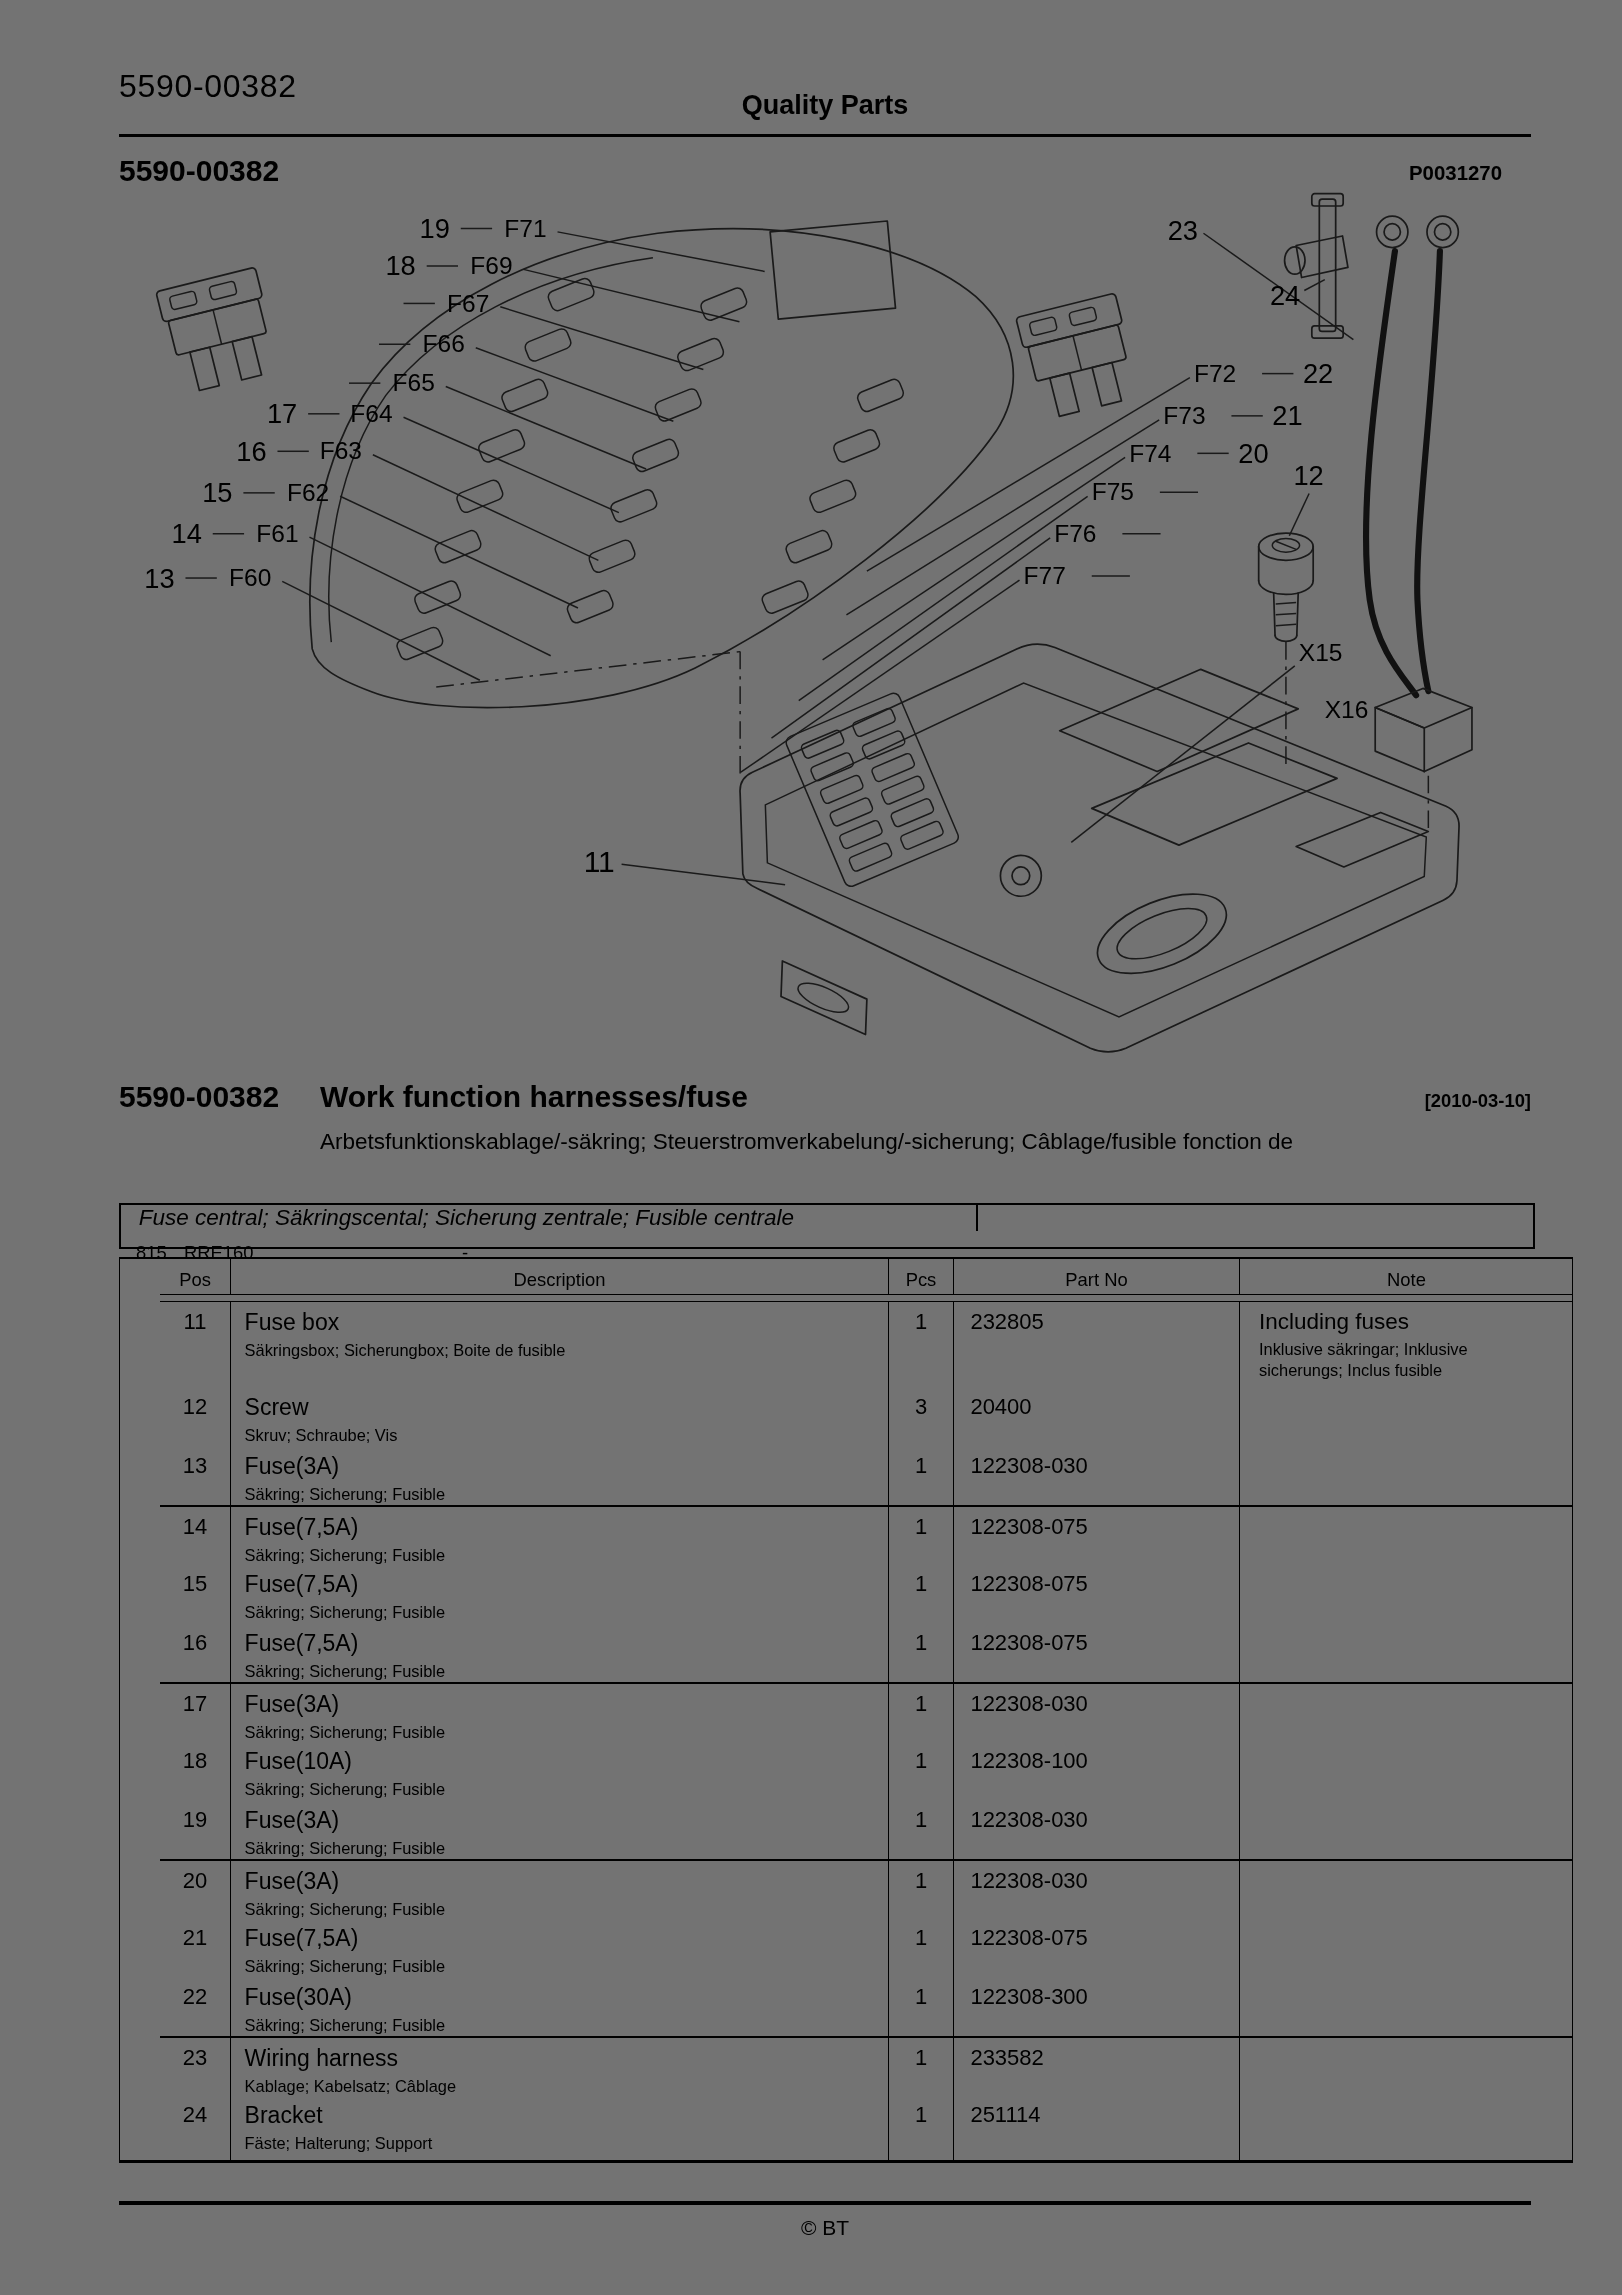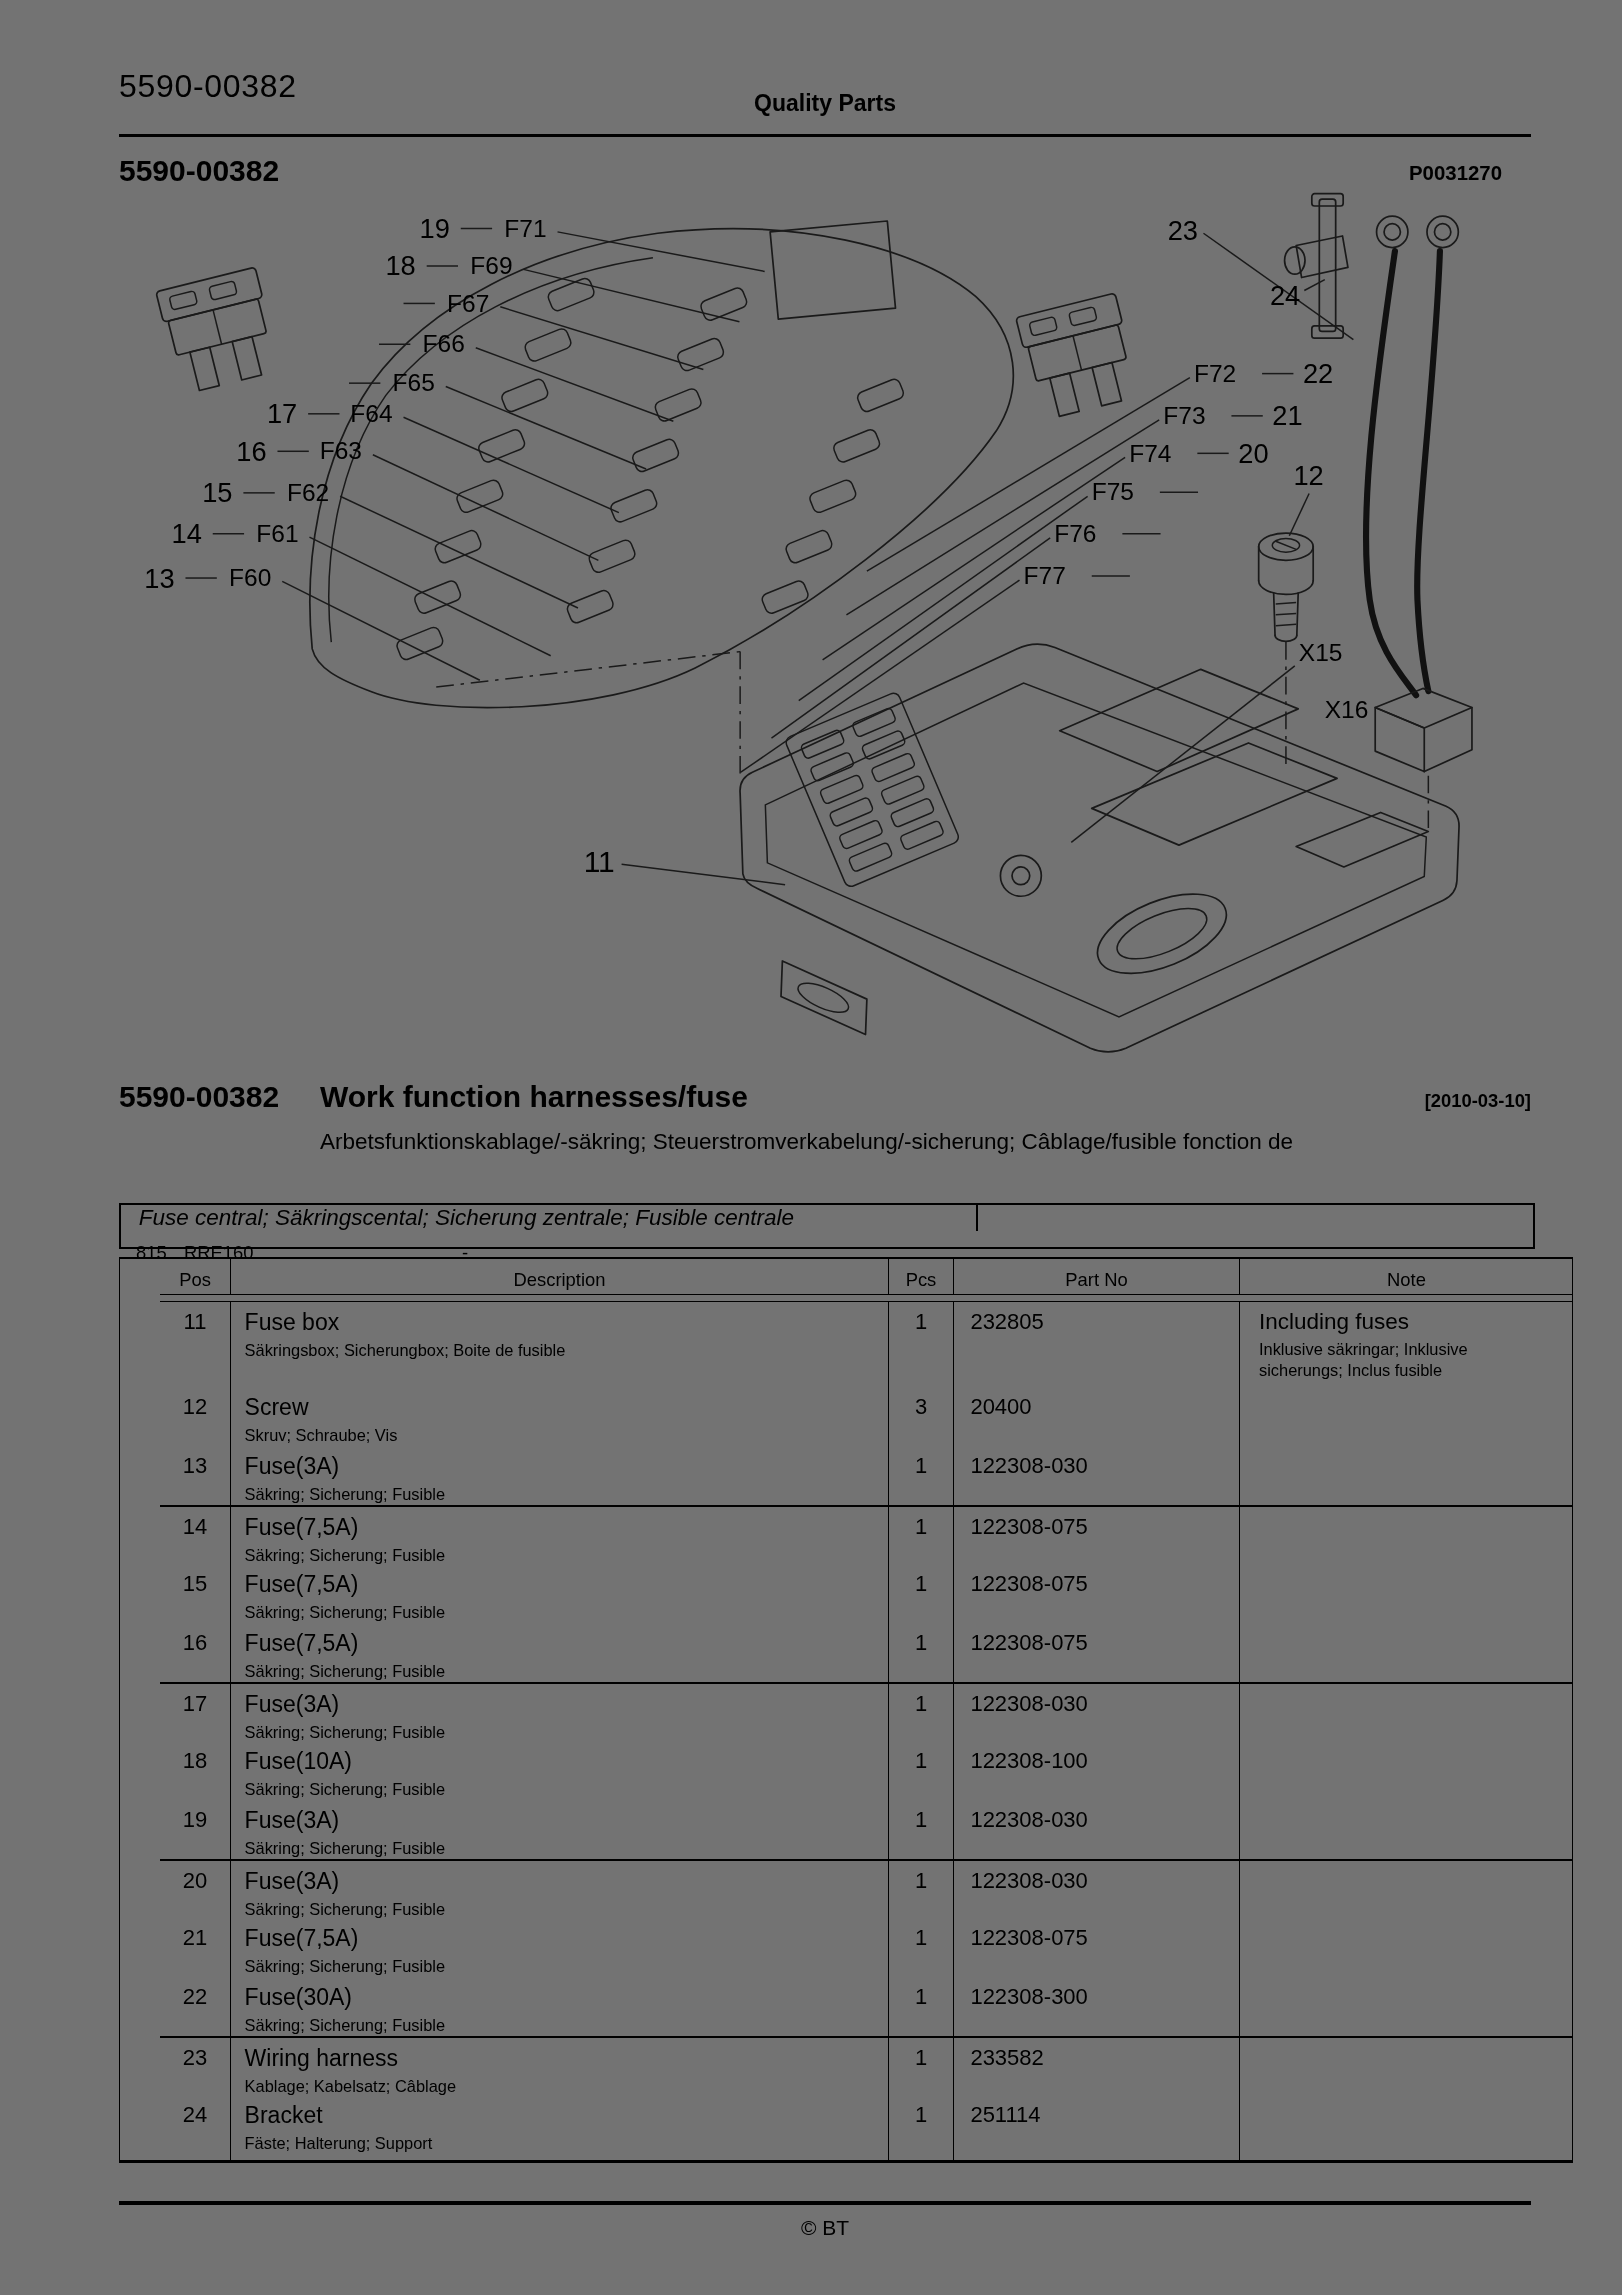--- a/index.html
+++ b/index.html
@@ -3,21 +3,21 @@
 <meta charset="utf-8">
 <style>
   html,body{margin:0;padding:0;background:#e8e8e8;}
   .page{
     position:relative;width:1622px;height:2295px;background:#737373;
     font-family:"Liberation Sans", sans-serif;color:#000;overflow:hidden;
   }
   .abs{position:absolute;}
   
   .doc-num-top{left:119px;top:68px;font-size:32px;font-weight:400;letter-spacing:0.7px;}
-  .center-head{left:119px;top:90px;width:1412px;text-align:center;font-size:23px;font-weight:700;}
+  .center-head{left:119px;top:90px;width:1412px;text-align:center;font-size:27px;font-weight:700;}
   .top-rule{left:119px;top:134px;width:1412px;height:3.4px;background:#000;}
   .doc-num-bold{left:119px;top:154px;font-size:30px;font-weight:700;}
   .image-code{top:162px;right:120px;font-size:20.4px;font-weight:700;}
   
   svg.diagram{left:0;top:191px;width:1622px;height:879px;}
   svg.diagram .ln{stroke:#1a1a1a;stroke-width:2.5;fill:none;stroke-linejoin:round;stroke-linecap:round;}
   svg.diagram .thin{stroke:#1a1a1a;stroke-width:2.2;fill:none;}
   svg.diagram .dd{stroke:#1a1a1a;stroke-width:2.2;fill:none;stroke-dasharray:26 10 5 10;}
   svg.diagram .wire{stroke:#111;stroke-width:9;fill:none;stroke-linecap:round;}
   svg.diagram text{fill:#000;font-family:"Liberation Sans",sans-serif;}

